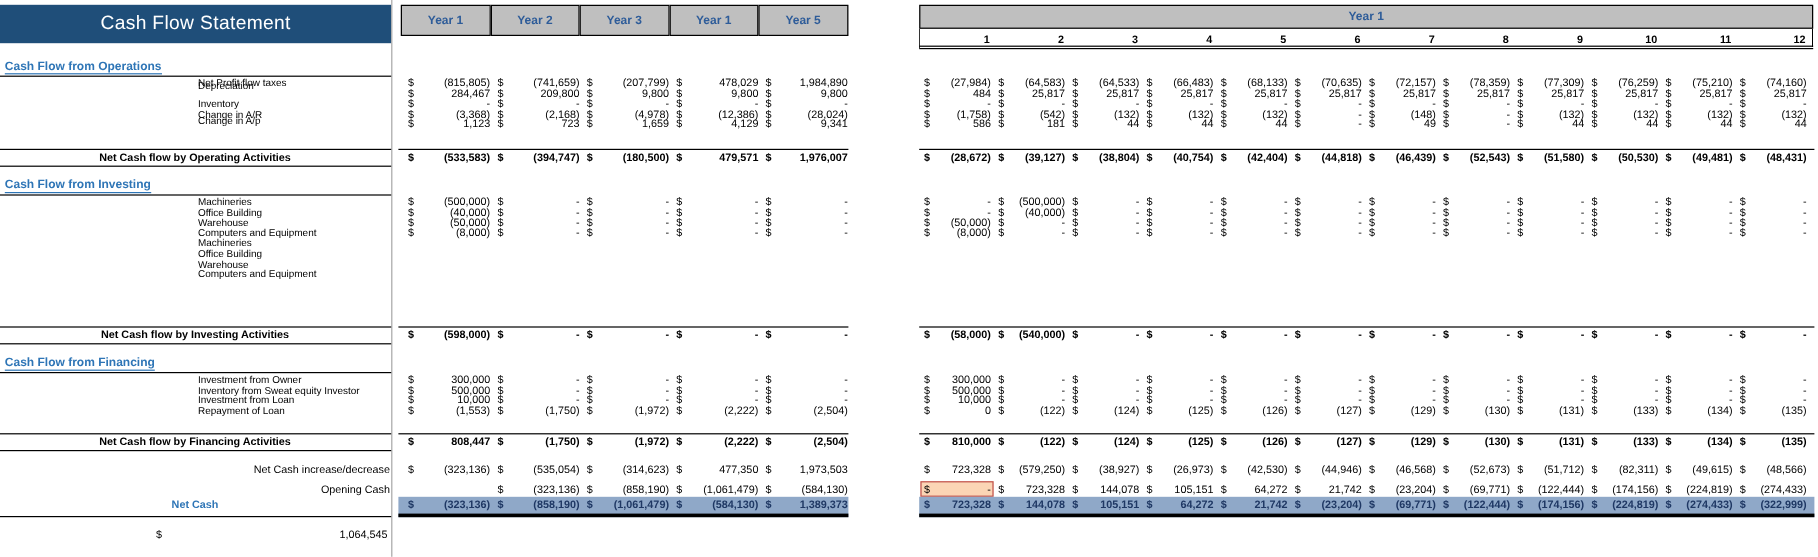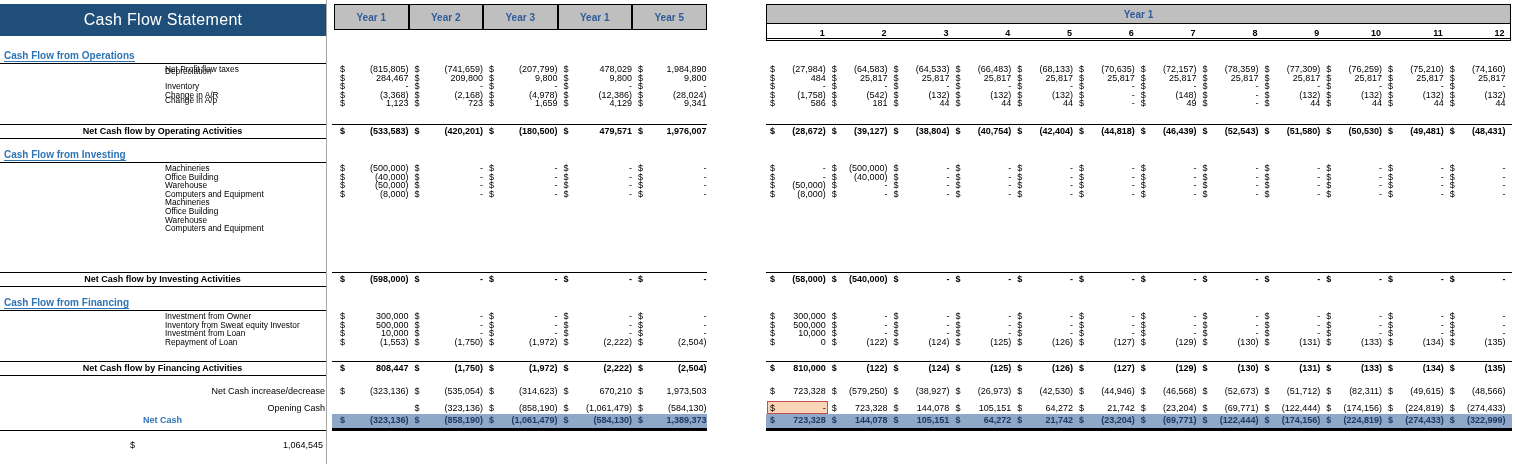--- a/index.html
+++ b/index.html
@@ -199,21 +199,21 @@
         </div>
         <div class="rlabel c" style="top: 126px;">Net Cash flow by Operating Activities</div>
         <div class="hline" style="left: 0px; top: 124px; width: 326px;"></div>
         <div class="hline" style="left: 332px; top: 124px; width: 374.5px;"></div>
         <div class="cell bold" style="left: 340px; top: 126px; width: 71.5px;">
           <span class="d">$</span>
           <span class="v">(533,583)</span>
         </div>
         <div class="cell bold" style="left: 414.5px; top: 126px; width: 71.5px;">
           <span class="d">$</span>
-          <span class="v">(420,201)</span>
+          <span class="v">(394,747)</span>
         </div>
         <div class="cell bold" style="left: 489px; top: 126px; width: 71.5px;">
           <span class="d">$</span>
           <span class="v">(180,500)</span>
         </div>
         <div class="cell bold" style="left: 563.5px; top: 126px; width: 71.5px;">
           <span class="d">$</span>
           <span class="v">479,571</span>
         </div>
         <div class="cell bold" style="left: 638px; top: 126px; width: 71.5px;">
@@ -513,21 +513,21 @@
         <div class="cell" style="left: 414.5px; top: 386px; width: 71.5px;">
           <span class="d">$</span>
           <span class="v">(535,054)</span>
         </div>
         <div class="cell" style="left: 489px; top: 386px; width: 71.5px;">
           <span class="d">$</span>
           <span class="v">(314,623)</span>
         </div>
         <div class="cell" style="left: 563.5px; top: 386px; width: 71.5px;">
           <span class="d">$</span>
-          <span class="v">670,210</span>
+          <span class="v">477,350</span>
         </div>
         <div class="cell" style="left: 638px; top: 386px; width: 71.5px;">
           <span class="d">$</span>
           <span class="v">1,973,503</span>
         </div>
         <div class="rlabel r" style="top: 403px;">Opening Cash</div>
         <div class="cell" style="left: 340px; top: 403px; width: 71.5px;">
           <span class="v"></span>
         </div>
         <div class="cell" style="left: 414.5px; top: 403px; width: 71.5px;">

